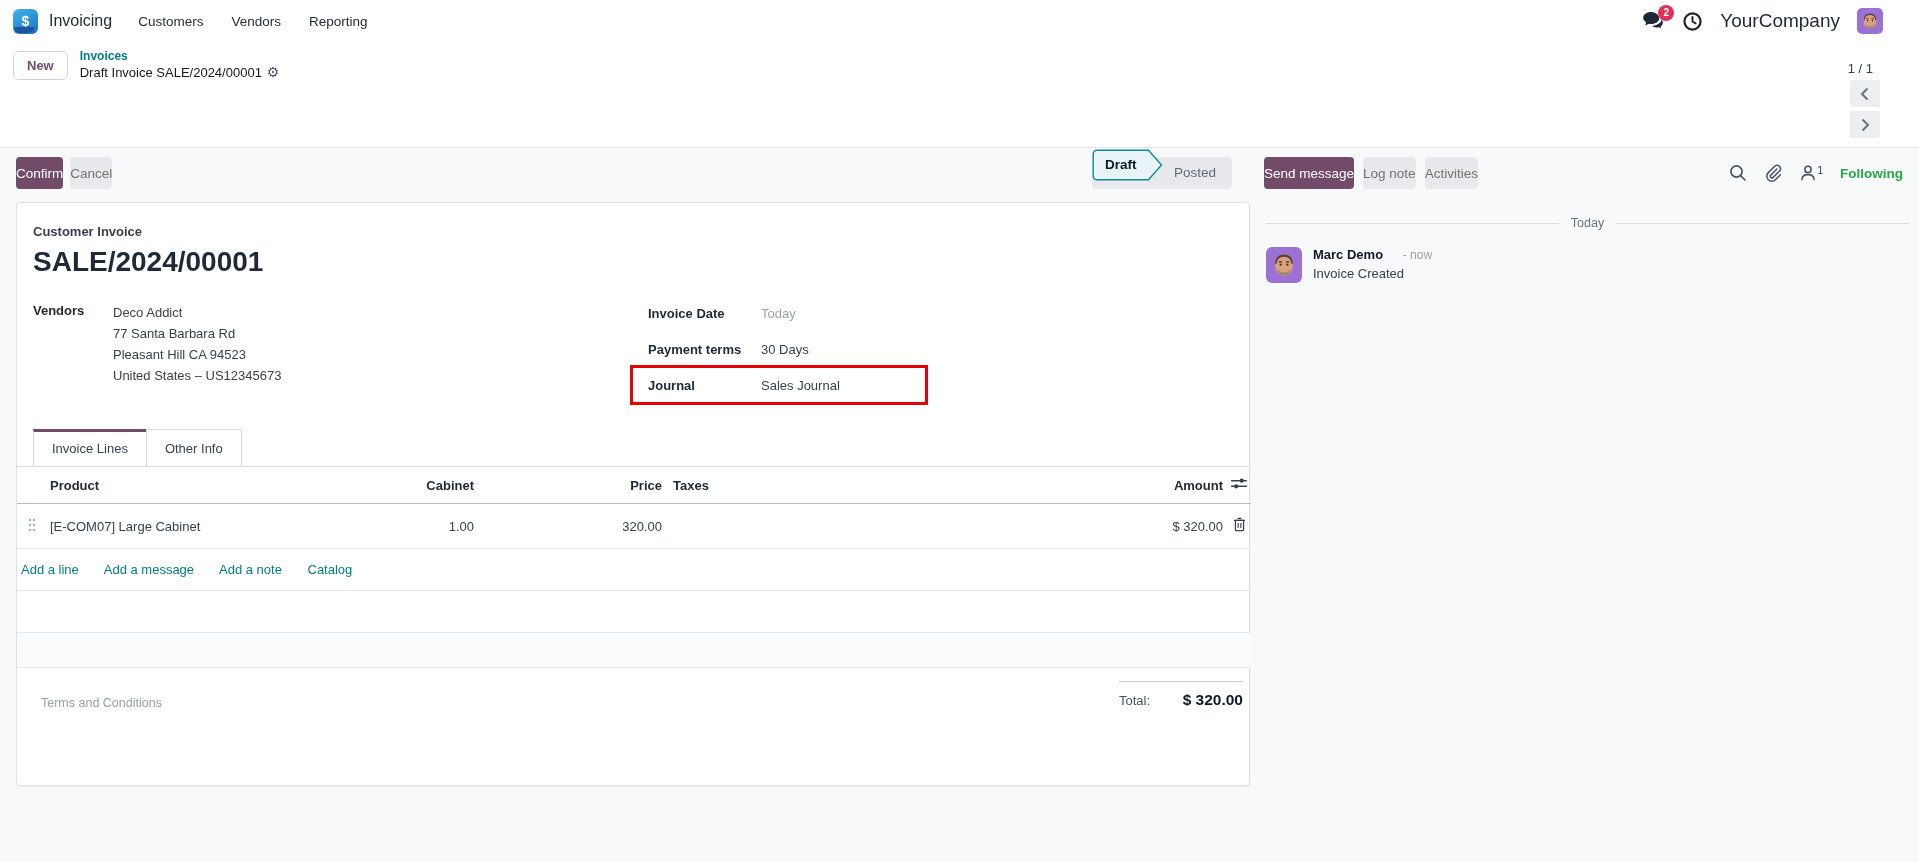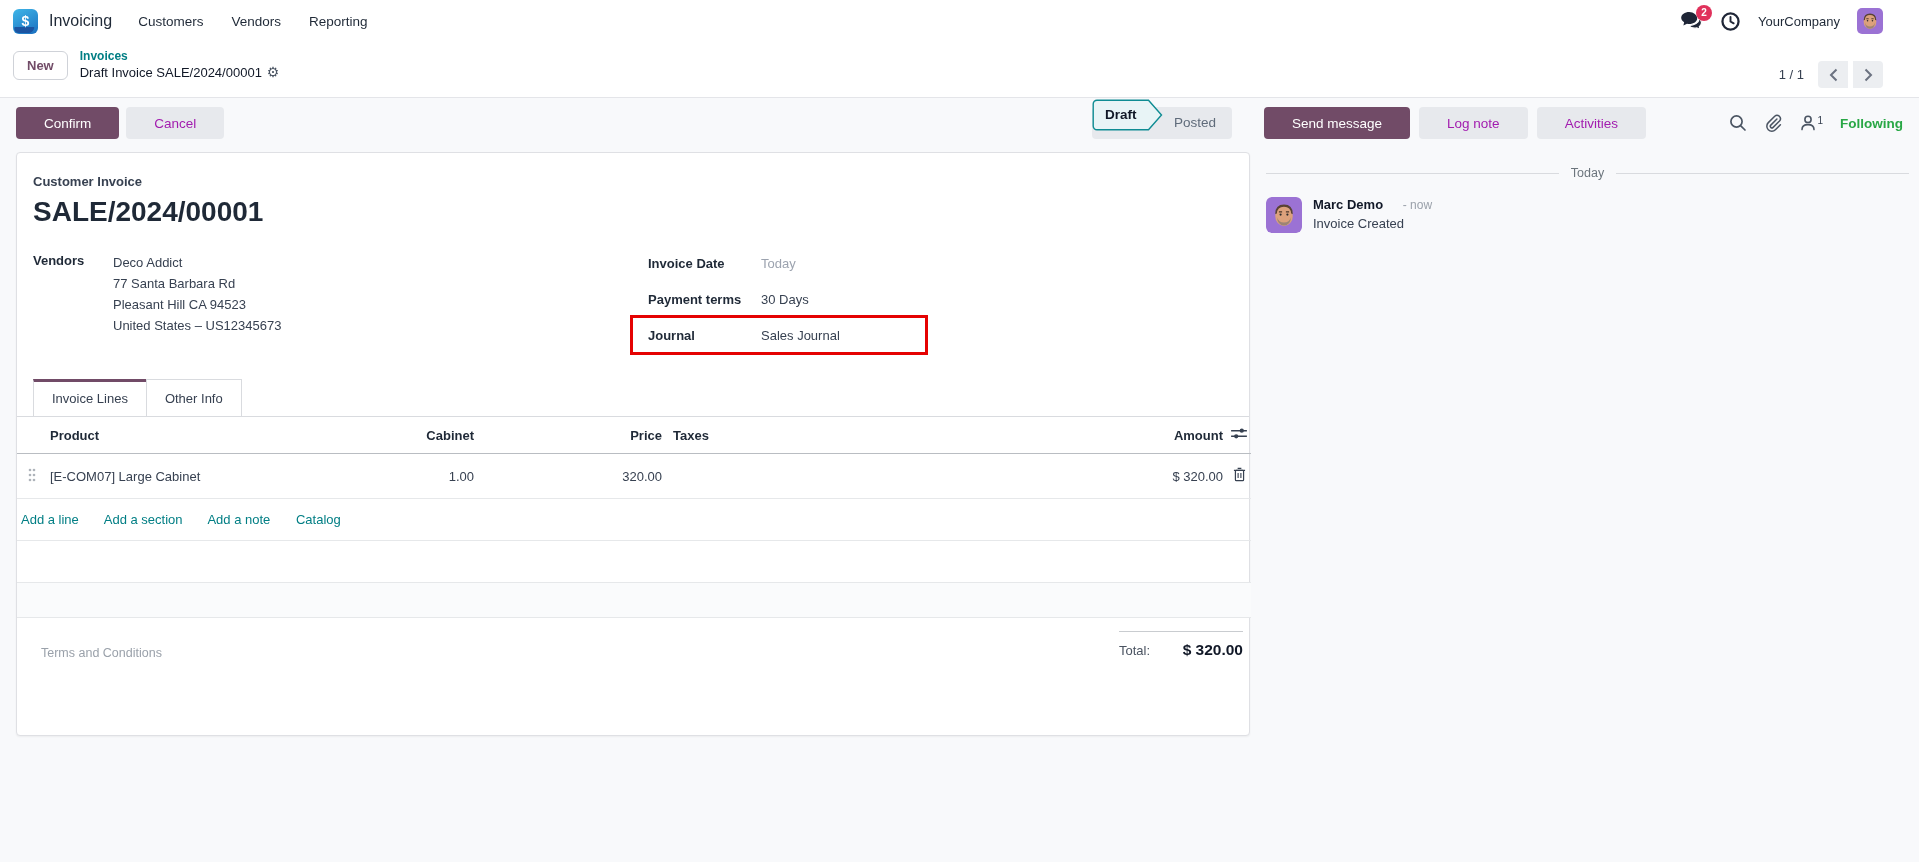--- a/index.html
+++ b/index.html
@@ -17,52 +17,52 @@
   .app-icon::after { content:""; position:absolute; left:1px; right:4px; bottom:1px; height:6px;
     background:#1b4f9c; border-radius:1px 1px 6px 6px; transform:skewX(-8deg); opacity:.9; }
   .app-icon span{ position:relative; z-index:2; }
   .app-title { font-size:16px; font-weight:500; color:#1f2937; margin:0 26px 0 11px; }
   .nav-item { font-size:13.5px; color:#1f2937; margin-right:28px; cursor:pointer; }
   .nav-right { display:flex; align-items:center; gap:17px; }
   .icon-btn { position:relative; display:flex; align-items:center; cursor:pointer; background:none; border:none; }
   .badge { position:absolute; top:-6px; right:-9px; min-width:16px; height:16px; padding:0 4px;
     background:#e0315b; color:#fff; border-radius:9px; font-size:10px; font-weight:bold;
     display:flex; align-items:center; justify-content:center; }
-  .company-name { font-size:13px; color:#1f2937; }
+  .company-name { font-size:19px; color:#1f2937; }
   .avatar { border-radius:5px; overflow:hidden; flex:0 0 auto; }
   .avatar.sm { width:26px; height:26px; }
   .avatar.md { width:36px; height:36px; }
   .avatar svg { display:block; width:100%; height:100%; }
 
   
   .control-panel { display:flex; align-items:flex-start; justify-content:space-between;
     padding:7px 36px 9px 13px; background:#fff; border-bottom:1px solid #e4e5e9; }
   .cp-left { display:flex; align-items:center; }
   .btn-new { background:#fff; border:1px solid #cfd2d8; border-radius:6px; color:#714B67;
     font-weight:600; font-size:13px; padding:6px 13px; cursor:pointer; }
   .breadcrumb { margin-left:12px; line-height:1.25; }
   .bc-parent { display:block; color:#017E84; font-size:12px; font-weight:600; cursor:pointer; }
   .bc-current { color:#111827; font-size:13px; display:flex; align-items:center; gap:5px;text-align:right; }
   .gear { font-family:"DejaVu Sans",sans-serif; color:#4b5563; font-size:14px; cursor:pointer; }
-  .cp-right { display:flex; align-items:center; gap:4px; margin-top:12px; }
+  .cp-right { display:flex; align-items:center; gap:4px; margin-top:12px;flex-direction:column; }
   .pager-text { margin-right:10px; color:#374151; }
   .pager-btn { width:30px; height:27px; border:none; background:#eceef1; border-radius:4px;
     display:flex; align-items:center; justify-content:center; cursor:pointer; }
   .pager-btn.prev { border-radius:4px 0 0 4px; margin-right:1px; }
   .pager-btn.next { border-radius:0 4px 4px 0; }
 
   
   .content { background:#f8f9fb; min-height:819px; padding:9px 8px 0 16px; }
   .button-bar { display:flex; align-items:center; height:32px; margin-bottom:13px; }
   .bb-left { width:1234px; display:flex; align-items:center; flex:0 0 auto; }
   .bb-right { flex:1; display:flex; align-items:center; gap:9px; margin-left:14px; padding-right:0; }
-  .btn { height:32px; border:none; border-radius:4px; font-size:13.5px; padding:0 28px; cursor:pointer;
+  .btn { height:32px; border:none; border-radius:4px; font-size:13.5px; padding:0 0; cursor:pointer;
     font-family:inherit; }
   .btn-primary { background:#714B67; color:#fff; }
-  .btn-secondary { background:#e7e9ed; color:#a21caf; }
+  .btn-secondary { background:#e7e9ed; color:#737373; }
   .statusbar { margin-left:auto; margin-right:18px; display:flex; align-items:center;
     background:#e7e9ed; border-radius:4px; height:32px; cursor:pointer; }
   .status-draft { position:relative; width:71px; height:48px; }
   .status-draft svg { position:absolute; inset:0; }
   .status-draft .lbl { position:absolute; left:13px; top:0; line-height:32px; font-weight:700; color:#111827; font-size:13.5px; }
   .status-posted { padding:0 16px 0 11px; color:#5f6b7a; font-size:13.5px; line-height:32px; }
   .chatter-icons { margin-left:auto; display:flex; align-items:center; gap:17px; padding-right:8px; }
   .follower { display:flex; align-items:flex-start; }
   .follower sup { font-size:10px; color:#374151; margin-top:1px; }
   .following-lbl { color:#28a745; font-weight:700; font-size:13.5px; cursor:pointer; }
@@ -333,21 +333,21 @@
               <svg width="13" height="15" viewBox="0 0 14 16">
                 <path d="M1 3.6h12 M5 1.4h4" fill="none" stroke="#374151" stroke-width="1.3"></path>
                 <rect x="2.6" y="3.6" width="8.8" height="11" rx="1" fill="none" stroke="#374151" stroke-width="1.3"></rect>
                 <path d="M5.5 6.4v5.4 M8.5 6.4v5.4" stroke="#374151" stroke-width="1.2"></path>
               </svg>
             </td>
           </tr>
           <tr class="addline-row">
             <td colspan="7">
               <a>Add a line</a>
-              <a>Add a section</a>
+              <a>Add a message</a>
               <a>Add a note</a>
               <a>Catalog</a>
             </td>
           </tr>
           <tr class="empty-a">
               <td colspan="7"></td>
             </tr>
           <tr class="empty-b">
               <td colspan="7"></td>
             </tr>

